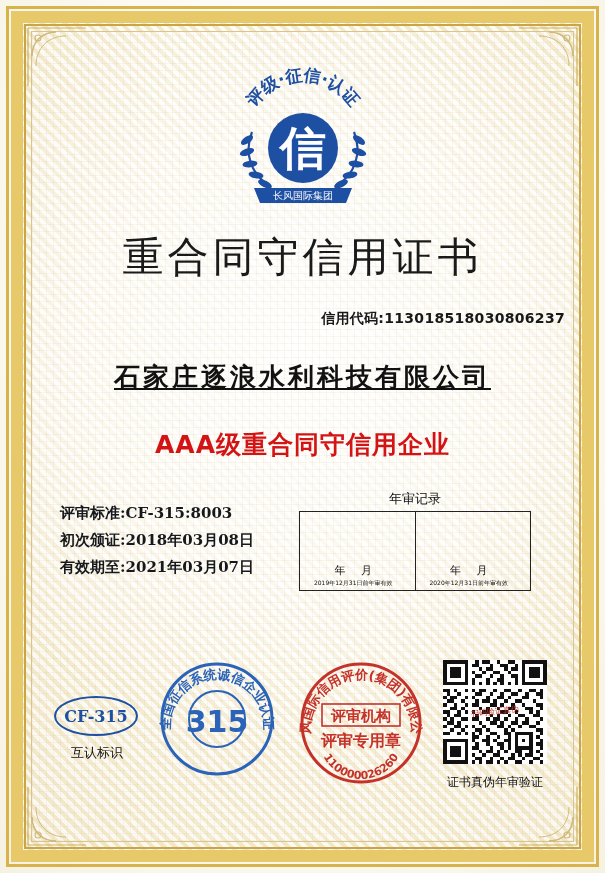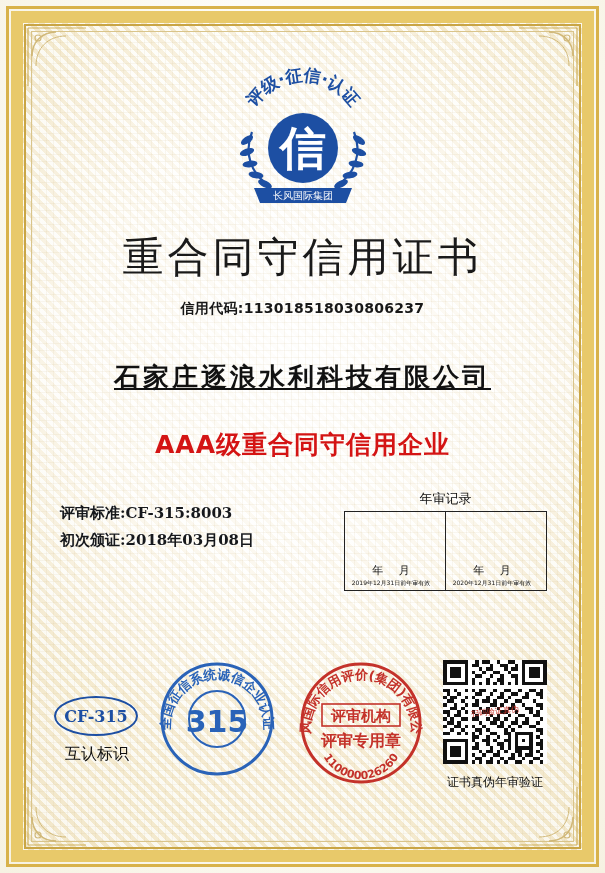--- a/index.html
+++ b/index.html
@@ -96,23 +96,23 @@
     left: 0; right: 0;
     text-align: center;
     font-family: "DejaVu Sans", sans-serif;
     font-size: 41px;
     font-weight: normal;
     letter-spacing: 4px;
     color: #1a1a1a;
   }
   .credit-code {
     position: absolute;
-    top: 262px;
+    top: 272px;
     left: 0; right: 0;
-    text-align: center;
+    text-align: right;
     font-family: "DejaVu Sans", sans-serif;
     font-size: 14px;
     font-weight: bold;
     color: #181818;
     letter-spacing: 0.3px;
   }
   .company-name {
     position: absolute;
     top: 322px;
     left: 0; right: 0;
@@ -144,23 +144,23 @@
     font-family: "DejaVu Sans", serif;
     font-size: 15px;
     color: #16181c;
     line-height: 27px;
   }
   .details .row { white-space: nowrap; font-weight: bold; font-family: "DejaVu Serif", serif; }
 
   
   .review-box {
     position: absolute;
-    right: 18px;
+    right: 34px;
     top: 452px;
-    width: 203px;
+    width: 232px;
   }
   .review-title {
     text-align: center;
     font-family: "DejaVu Sans", sans-serif;
     font-size: 13px;
     color: #111;
     margin-bottom: 3px;
   }
   .review-table {
     width: 100%;
@@ -214,21 +214,21 @@
     align-items: center;
     justify-content: center;
     font-family: "DejaVu Serif", serif;
     font-size: 16px;
     font-weight: bold;
     color: #1d4fa3;
   }
   .cf-caption {
     margin-top: 8px;
     font-family: "DejaVu Sans", sans-serif;
-    font-size: 16px;
+    font-size: 13px;
     color: #111;
   }
   .seal-blue {
     position: absolute;
     left: 118px;
     top: 22px;
     width: 118px;
     height: 118px;
   }
   .seal-red {
@@ -351,20 +351,21 @@
       <span>信用代码:</span><span>113018518030806237</span>
     </div>
 
     <div class="company-name">石家庄逐浪水利科技有限公司</div>
 
     <div class="award-line">AAA级重合同守信用企业</div>
 
     <div class="details">
       <div class="row">评审标准:CF-315:8003</div>
       <div class="row">初次颁证:2018年03月08日</div>
+      <div class="row">有效期至:2021年03月07日</div>
     </div>
 
     <div class="review-box">
       <div class="review-title">年审记录</div>
       <table class="review-table">
         <tbody>
             <tr>
           <td>
             <div class="cell-ym">年 月</div>
             <div class="cell-note">2019年12月31日前年审有效</div>

